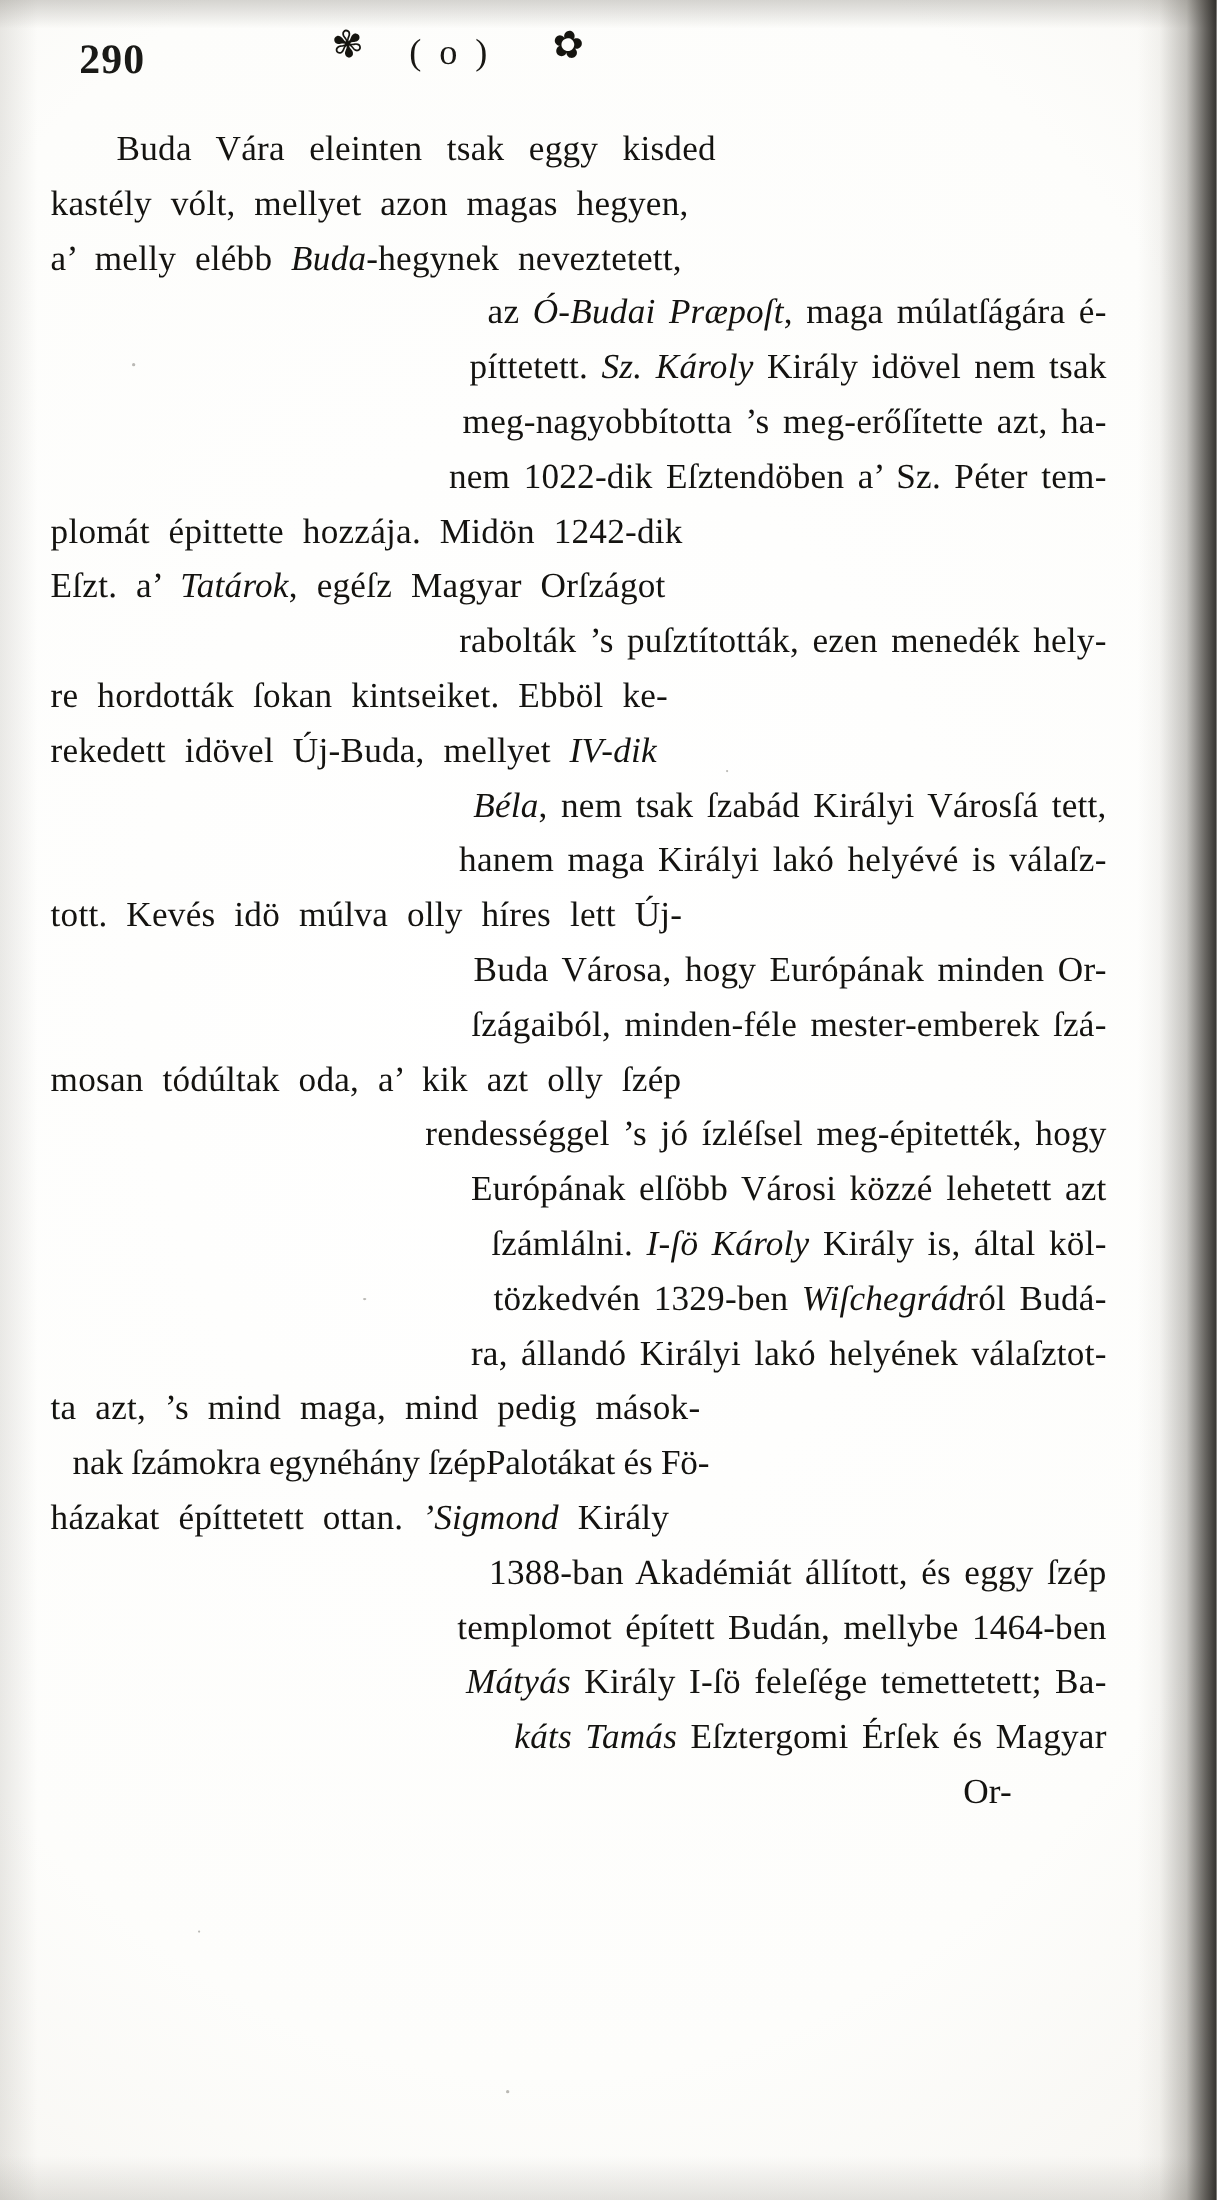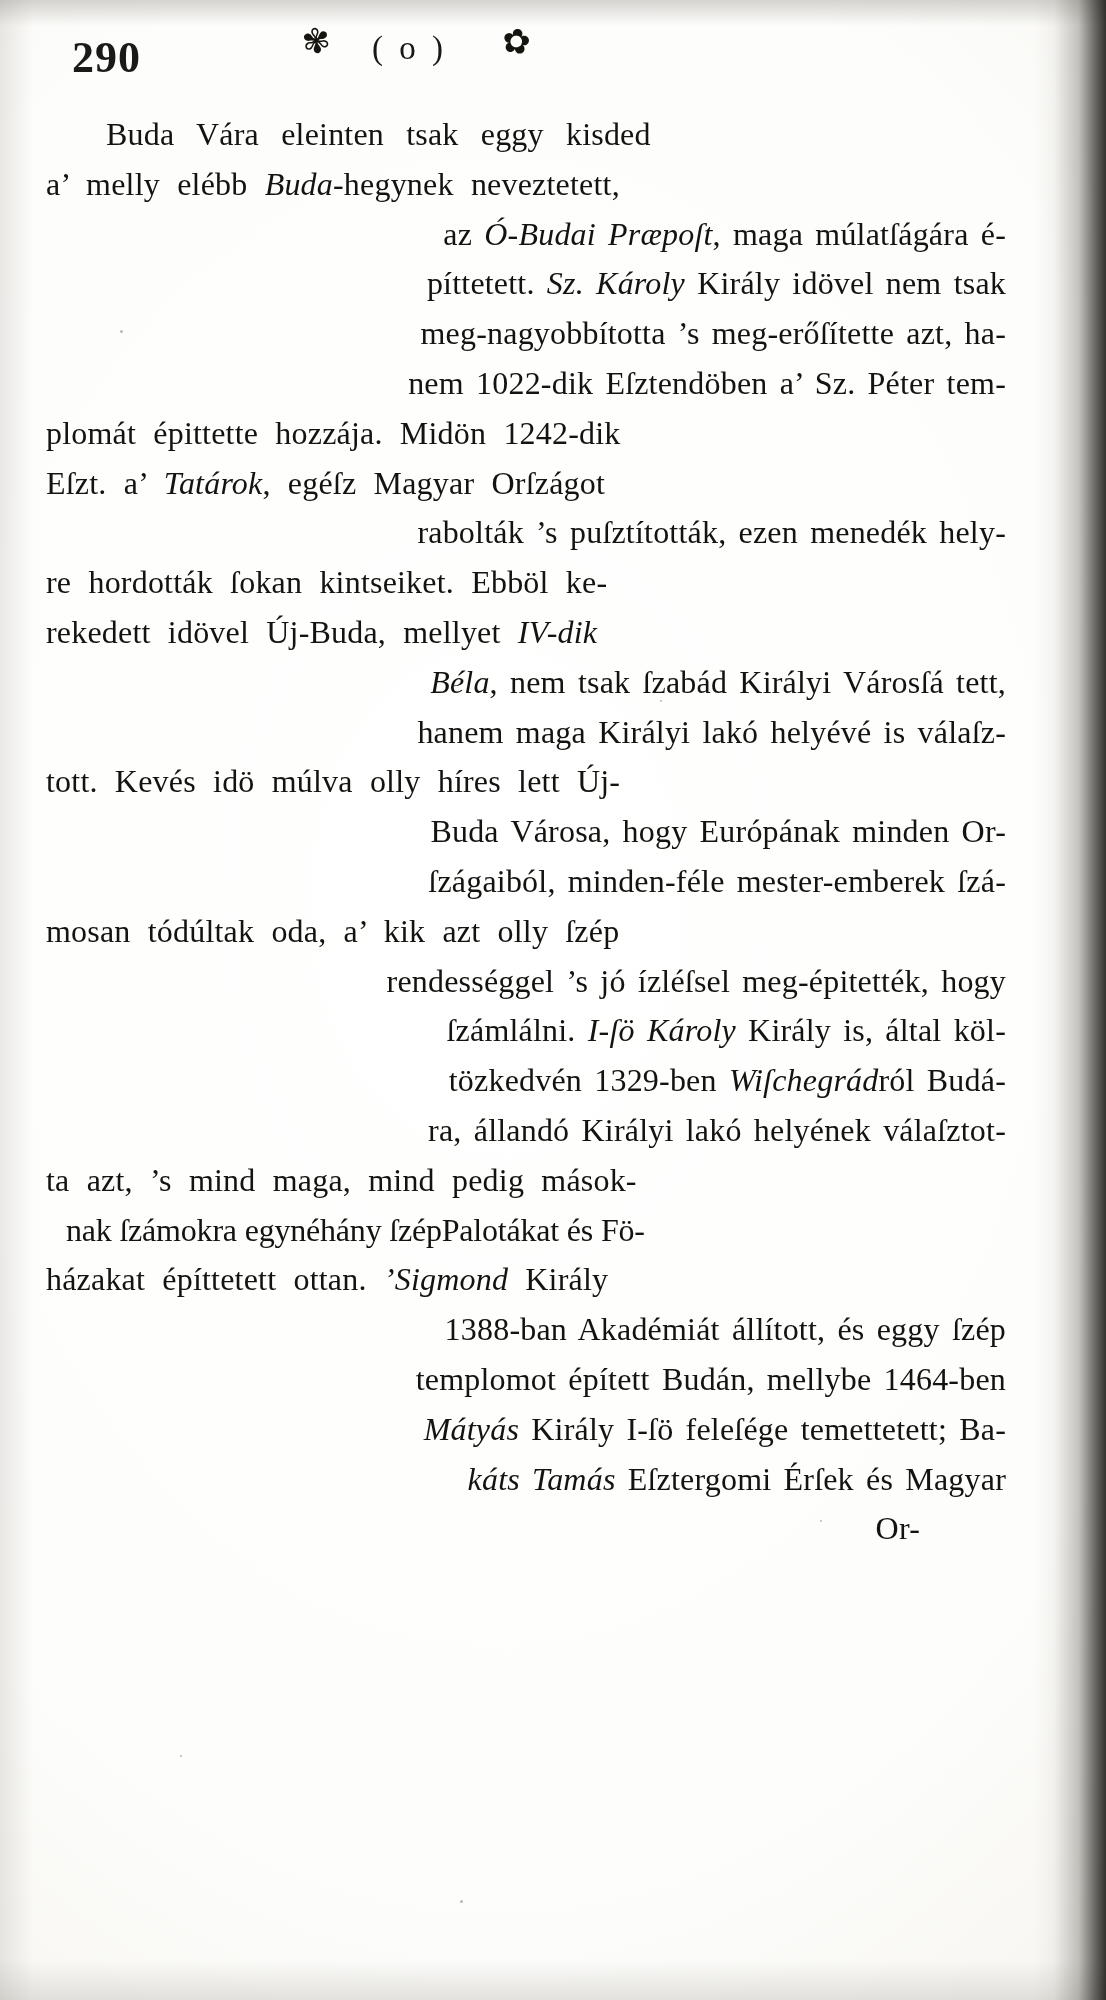--- a/index.html
+++ b/index.html
@@ -72,21 +72,21 @@
     top: 24px;
     left: 72px;
     width: 560px;
     height: 58px;
   }
   #page-number {
     position: absolute;
     left: 0;
     top: 8px;
     font-family: "Liberation Serif", serif;
-    font-size: 44px;
+    font-size: 38px;
     font-weight: 700;
     color: #1a1a17;
     letter-spacing: 1px;
   }
   .ornament {
     position: absolute;
     top: 0px;
     font-size: 34px;
     color: #15140f;
     line-height: 1;
@@ -142,37 +142,39 @@
 
   <div id="page-header">
     <div id="page-number">290</div>
     <div class="ornament" id="ornament-left">✾</div>
     <div id="section-marker">( o )</div>
     <div class="ornament" id="ornament-right">✿</div>
   </div>
 
   <div id="body-text">
     <div class="text-line indent ws-3">Buda Vára eleinten tsak eggy kisded</div>
+    <div class="text-line ws-2">kastély vólt, mellyet azon magas hegyen,</div>
     <div class="text-line ws-2">a’ melly elébb <i class="ital">Buda</i>-hegynek neveztetett,</div>
     <div class="text-line ws-1">az <i class="ital">Ó-Budai Præpoſt</i>, maga múlatſágára é-</div>
     <div class="text-line ws-1">píttetett. <i class="ital">Sz. Károly</i> Király idövel nem tsak</div>
     <div class="text-line ws-1">meg-nagyobbította ’s meg-erőſítette azt, ha-</div>
     <div class="text-line ws-1">nem 1022-dik Eſztendöben a’ Sz. Péter tem-</div>
     <div class="text-line ws-2">plomát épittette hozzája. Midön 1242-dik</div>
     <div class="text-line ws-2">Eſzt. a’ <i class="ital">Tatárok</i>, egéſz Magyar Orſzágot</div>
     <div class="text-line ws-1">rabolták ’s puſztították, ezen menedék hely-</div>
     <div class="text-line ws-2">re hordották ſokan kintseiket. Ebböl ke-</div>
     <div class="text-line ws-2">rekedett idövel Új-Buda, mellyet <i class="ital">IV-dik</i></div>
     <div class="text-line ws-1"><i class="ital">Béla</i>, nem tsak ſzabád Királyi Városſá tett,</div>
     <div class="text-line ws-1">hanem maga Királyi lakó helyévé is válaſz-</div>
     <div class="text-line ws-2">tott. Kevés idö múlva olly híres lett Új-</div>
     <div class="text-line ws-1">Buda Városa, hogy Európának minden Or-</div>
     <div class="text-line ws-1">ſzágaiból, minden-féle mester-emberek ſzá-</div>
     <div class="text-line ws-2">mosan tódúltak oda, a’ kik azt olly ſzép</div>
     <div class="text-line ws-1">rendességgel ’s jó ízléſsel meg-épitették, hogy</div>
+    <div class="text-line ws-1">Európának elſöbb Városi közzé lehetett azt</div>
     <div class="text-line ws-1">ſzámlálni. <i class="ital">I-ſö Károly</i> Király is, által köl-</div>
     <div class="text-line ws-1">tözkedvén 1329-ben <i class="ital">Wiſchegrád</i>ról Budá-</div>
     <div class="text-line ws-1">ra, állandó Királyi lakó helyének válaſztot-</div>
     <div class="text-line ws-2">ta azt, ’s mind maga, mind pedig mások-</div>
     <div class="text-line tight">nak ſzámokra egynéhány ſzépPalotákat és Fö-</div>
     <div class="text-line ws-2">házakat építtetett ottan. <i class="ital">’Sigmond</i> Király</div>
     <div class="text-line ws-1">1388-ban Akadémiát állított, és eggy ſzép</div>
     <div class="text-line ws-1">templomot épített Budán, mellybe 1464-ben</div>
     <div class="text-line ws-1"><i class="ital">Mátyás</i> Király I-ſö feleſége temettetett; Ba-</div>
     <div class="text-line ws-1"><i class="ital">káts Tamás</i> Eſztergomi Érſek és Magyar</div>

